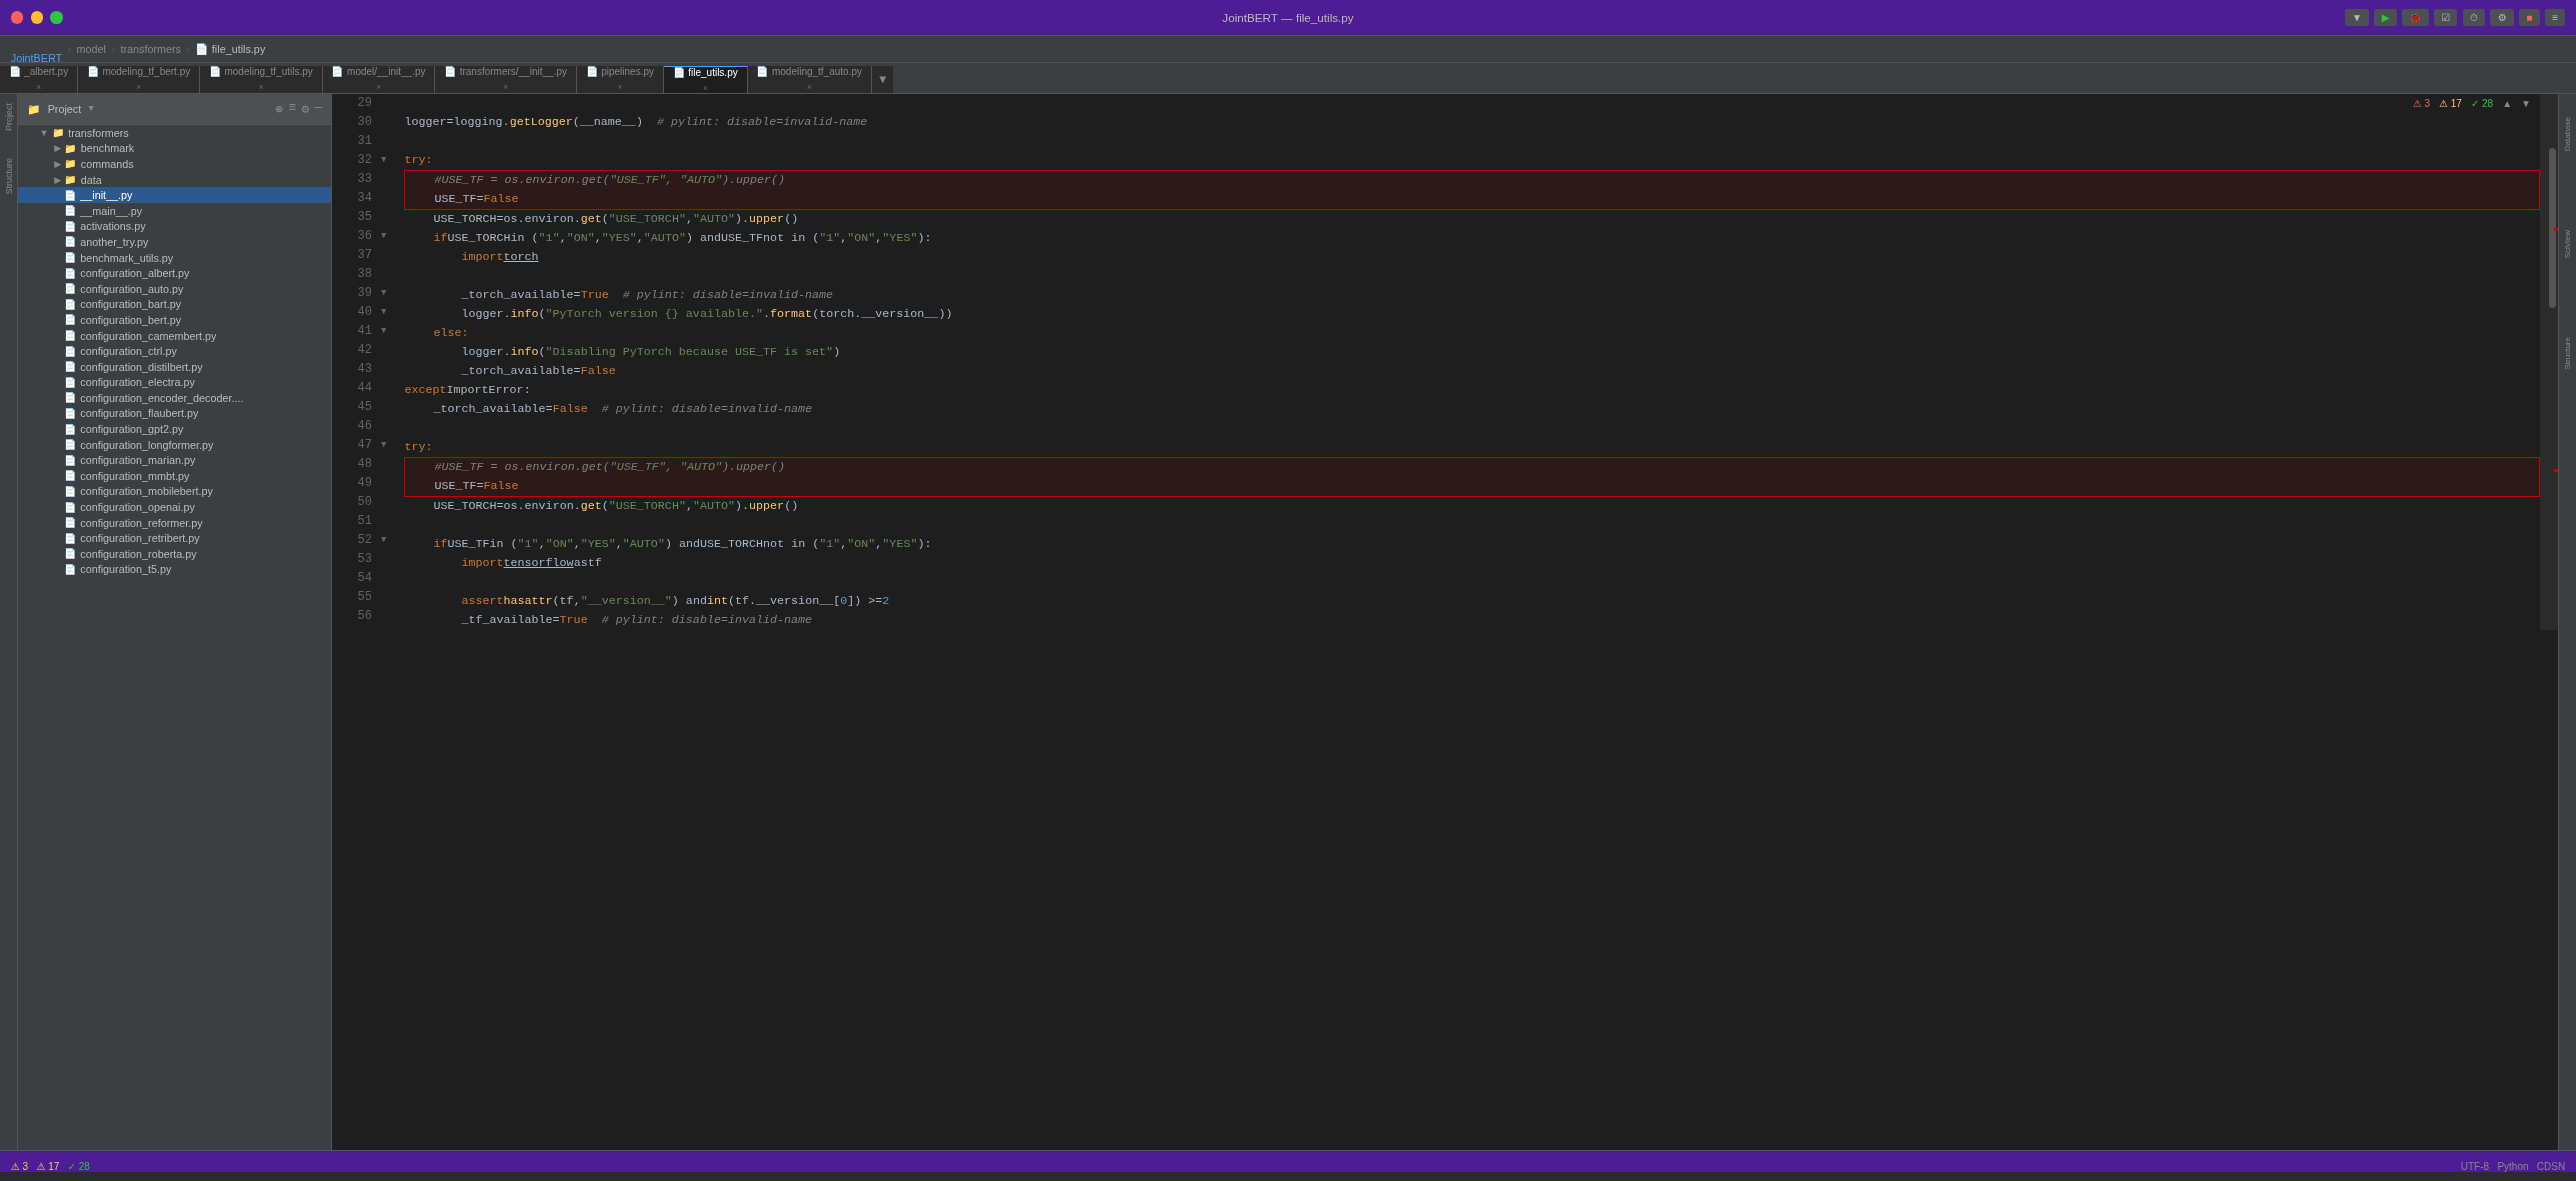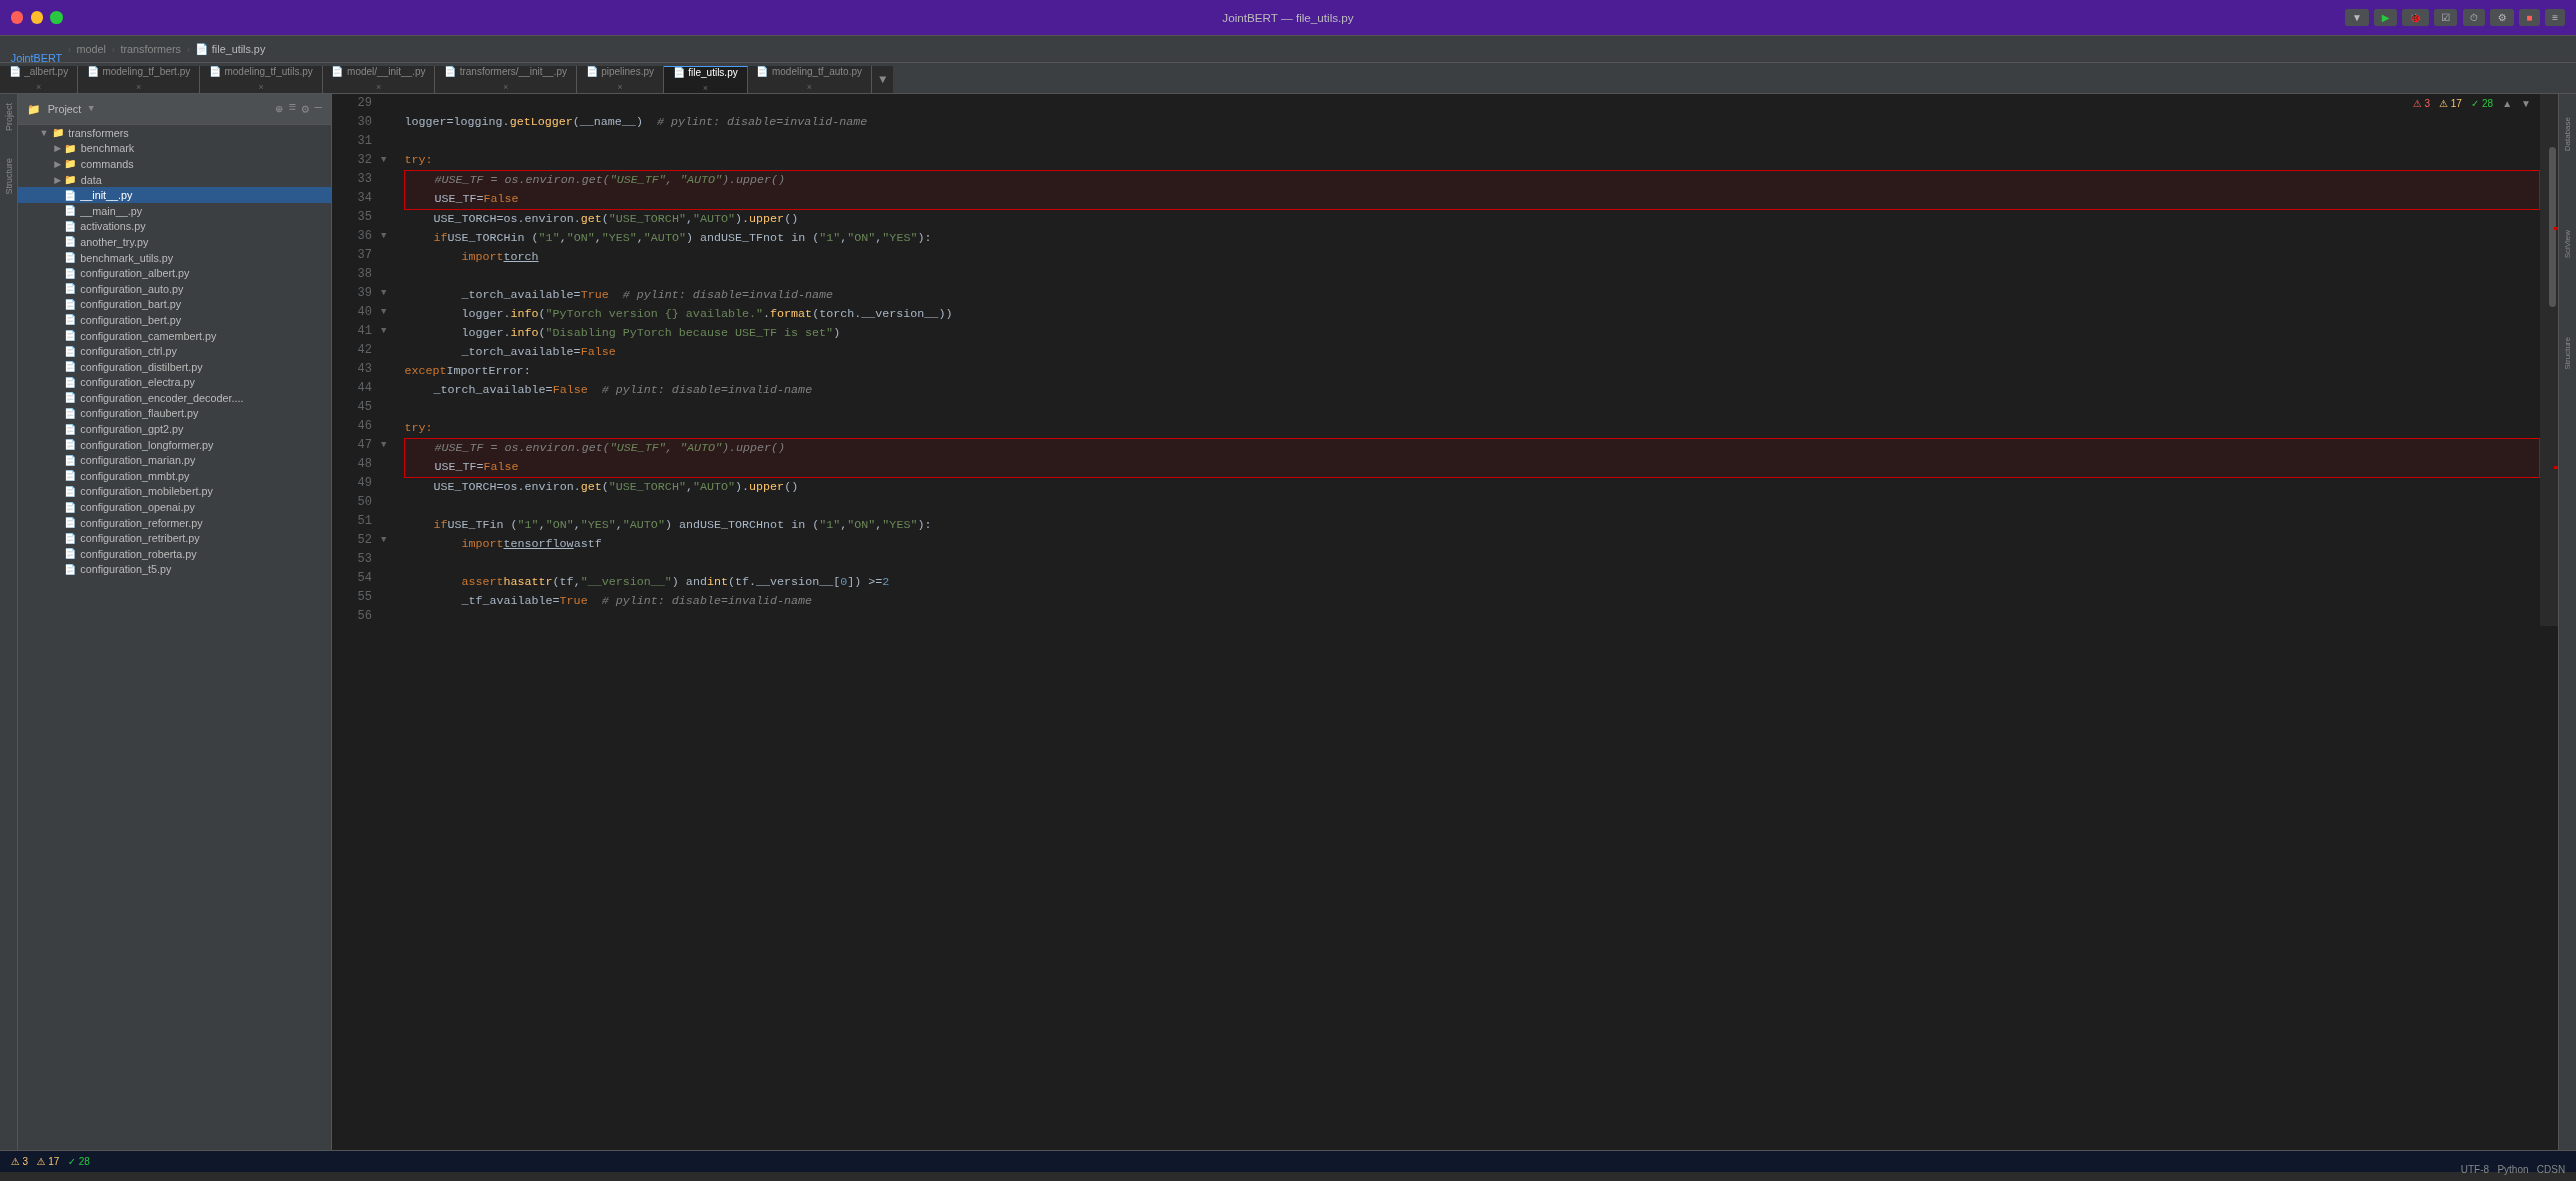--- a/index.html
+++ b/index.html
@@ -254,23 +254,23 @@
       transform: rotate(180deg);
       font-family: -apple-system, sans-serif;
       font-size: 8px;
       color: #888;
       cursor: pointer;
     }
 
     
     .status-bar {
       height: 22.4px;
-      background: #0f172a;
-      display: flex;
-      align-items: center;
+      background: #4c1d95;
+      display: flex;
+      align-items: flex-end;
       padding: 0 10.8px;
       gap: 10.8px;
       font-family: -apple-system, sans-serif;
       font-size: 10px;
       color: #888;
       border-top: 0.9px solid #555;
     }
 
     .tab-more {
       padding: 0 7.2px;
@@ -695,20 +695,24 @@
             <span class="str">"PyTorch version {} available."</span>
             <span class="op">.</span>
             <span class="fn">format</span>
             <span class="op">(</span>
             <span class="id">torch</span>
             <span class="op">.</span>
             <span class="id">__version__</span>
             <span class="op">))</span>
         </div>
 
+        <div class="code-line">
+          <span style="display:inline-block; width:29px;"></span>
+          <span class="kw">else:</span>
+        </div>
 
         <div class="code-line">
           <span style="display:inline-block; width:57px;"></span>
           <span class="id">logger</span>
             <span class="op">.</span>
             <span class="fn">info</span>
             <span class="op">(</span>
             <span class="str">"Disabling PyTorch because USE_TF is set"</span>
             <span class="op">)</span>
         </div>

